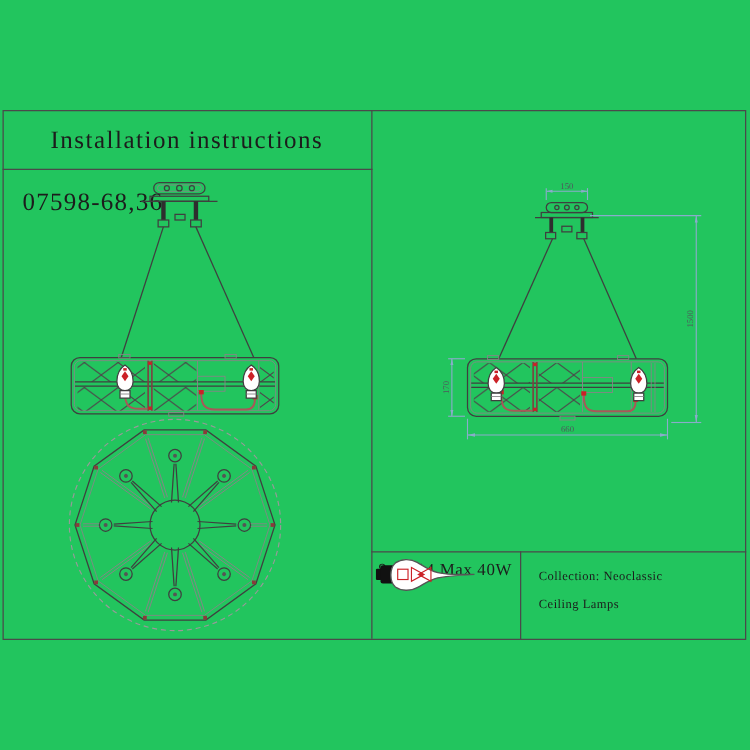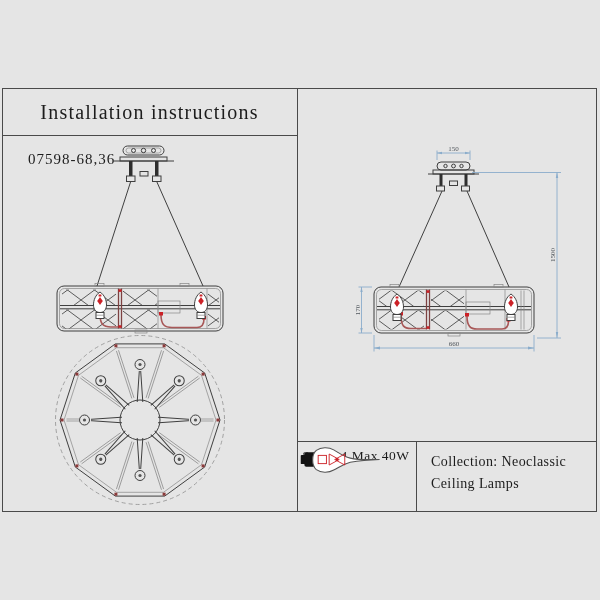--- a/index.html
+++ b/index.html
@@ -1,35 +1,35 @@
 <!DOCTYPE html>
 <html style="--c-line: #3f3f3f; --c-red: #cc2127; --c-maroon: #7d4242; --c-wire: #a85858; --c-dim: #8aaccb;"><head>
 <meta charset="utf-8">
 <style>
   :root{
     --c-line:#3f3f3f; --c-red:#cc2127; --c-maroon:#7d4242;
     --c-wire:#a85858; --c-dim:#8aaccb;
   }
   html,body{margin:0;padding:0;background:#fff;}
-  .page{position:relative;width:600px;height:600px;background:#e5e5e5;overflow:hidden;
+  .page{position:relative;width:600px;height:600px;background:#22c55e;overflow:hidden;
         font-family:"Liberation Serif", serif;color:#1c1c1c;}
   .abs{position:absolute;}
   
   .frame{left:2px;top:88px;width:593px;height:422px;border:1.5px solid #4a4a4a;}
   .vline{background:#4a4a4a;width:1.5px;}
   .hline{background:#4a4a4a;height:1.5px;}
   
   .title-cell{left:4px;top:90px;width:291px;height:44px;display:flex;align-items:center;
               justify-content:center;font-size:20px;letter-spacing:1.2px;white-space:pre;}
-  .model{left:28px;top:151px;font-size:15px;letter-spacing:1px;}
+  .model{left:18px;top:151px;font-size:20px;letter-spacing:1px;}
   .spec-bulb-cell{left:298px;top:443px;width:116px;height:68px;display:flex;flex-direction:column;
                   align-items:center;justify-content:space-between;padding:5px 0 7px 0;box-sizing:border-box;}
   .spec-bulb-label{font-size:13.5px;letter-spacing:0.5px;white-space:pre;}
   .info-cell{left:417px;top:442px;width:179px;height:70px;padding:9px 0 0 14px;box-sizing:border-box;}
-  .info-line{font-size:14px;line-height:22px;letter-spacing:0.4px;white-space:pre;}
+  .info-line{font-size:10px;line-height:22px;letter-spacing:0.4px;white-space:pre;}
   
   svg{position:absolute;left:0;top:0;}
   .ln{stroke:var(--c-line);stroke-width:1;fill:none;}
   .lnf{stroke:var(--c-line);stroke-width:1;fill:#fff;}
   .lnt{stroke:#868686;stroke-width:0.7;fill:none;}
   .dark{fill:#2e2e2e;stroke:none;}
   .maroon{stroke:var(--c-maroon);stroke-width:1.3;fill:none;}
   .wire{stroke:var(--c-wire);stroke-width:1.6;fill:none;}
   .red{fill:var(--c-red);stroke:none;}
   .redln{stroke:var(--c-red);stroke-width:1;fill:none;}

